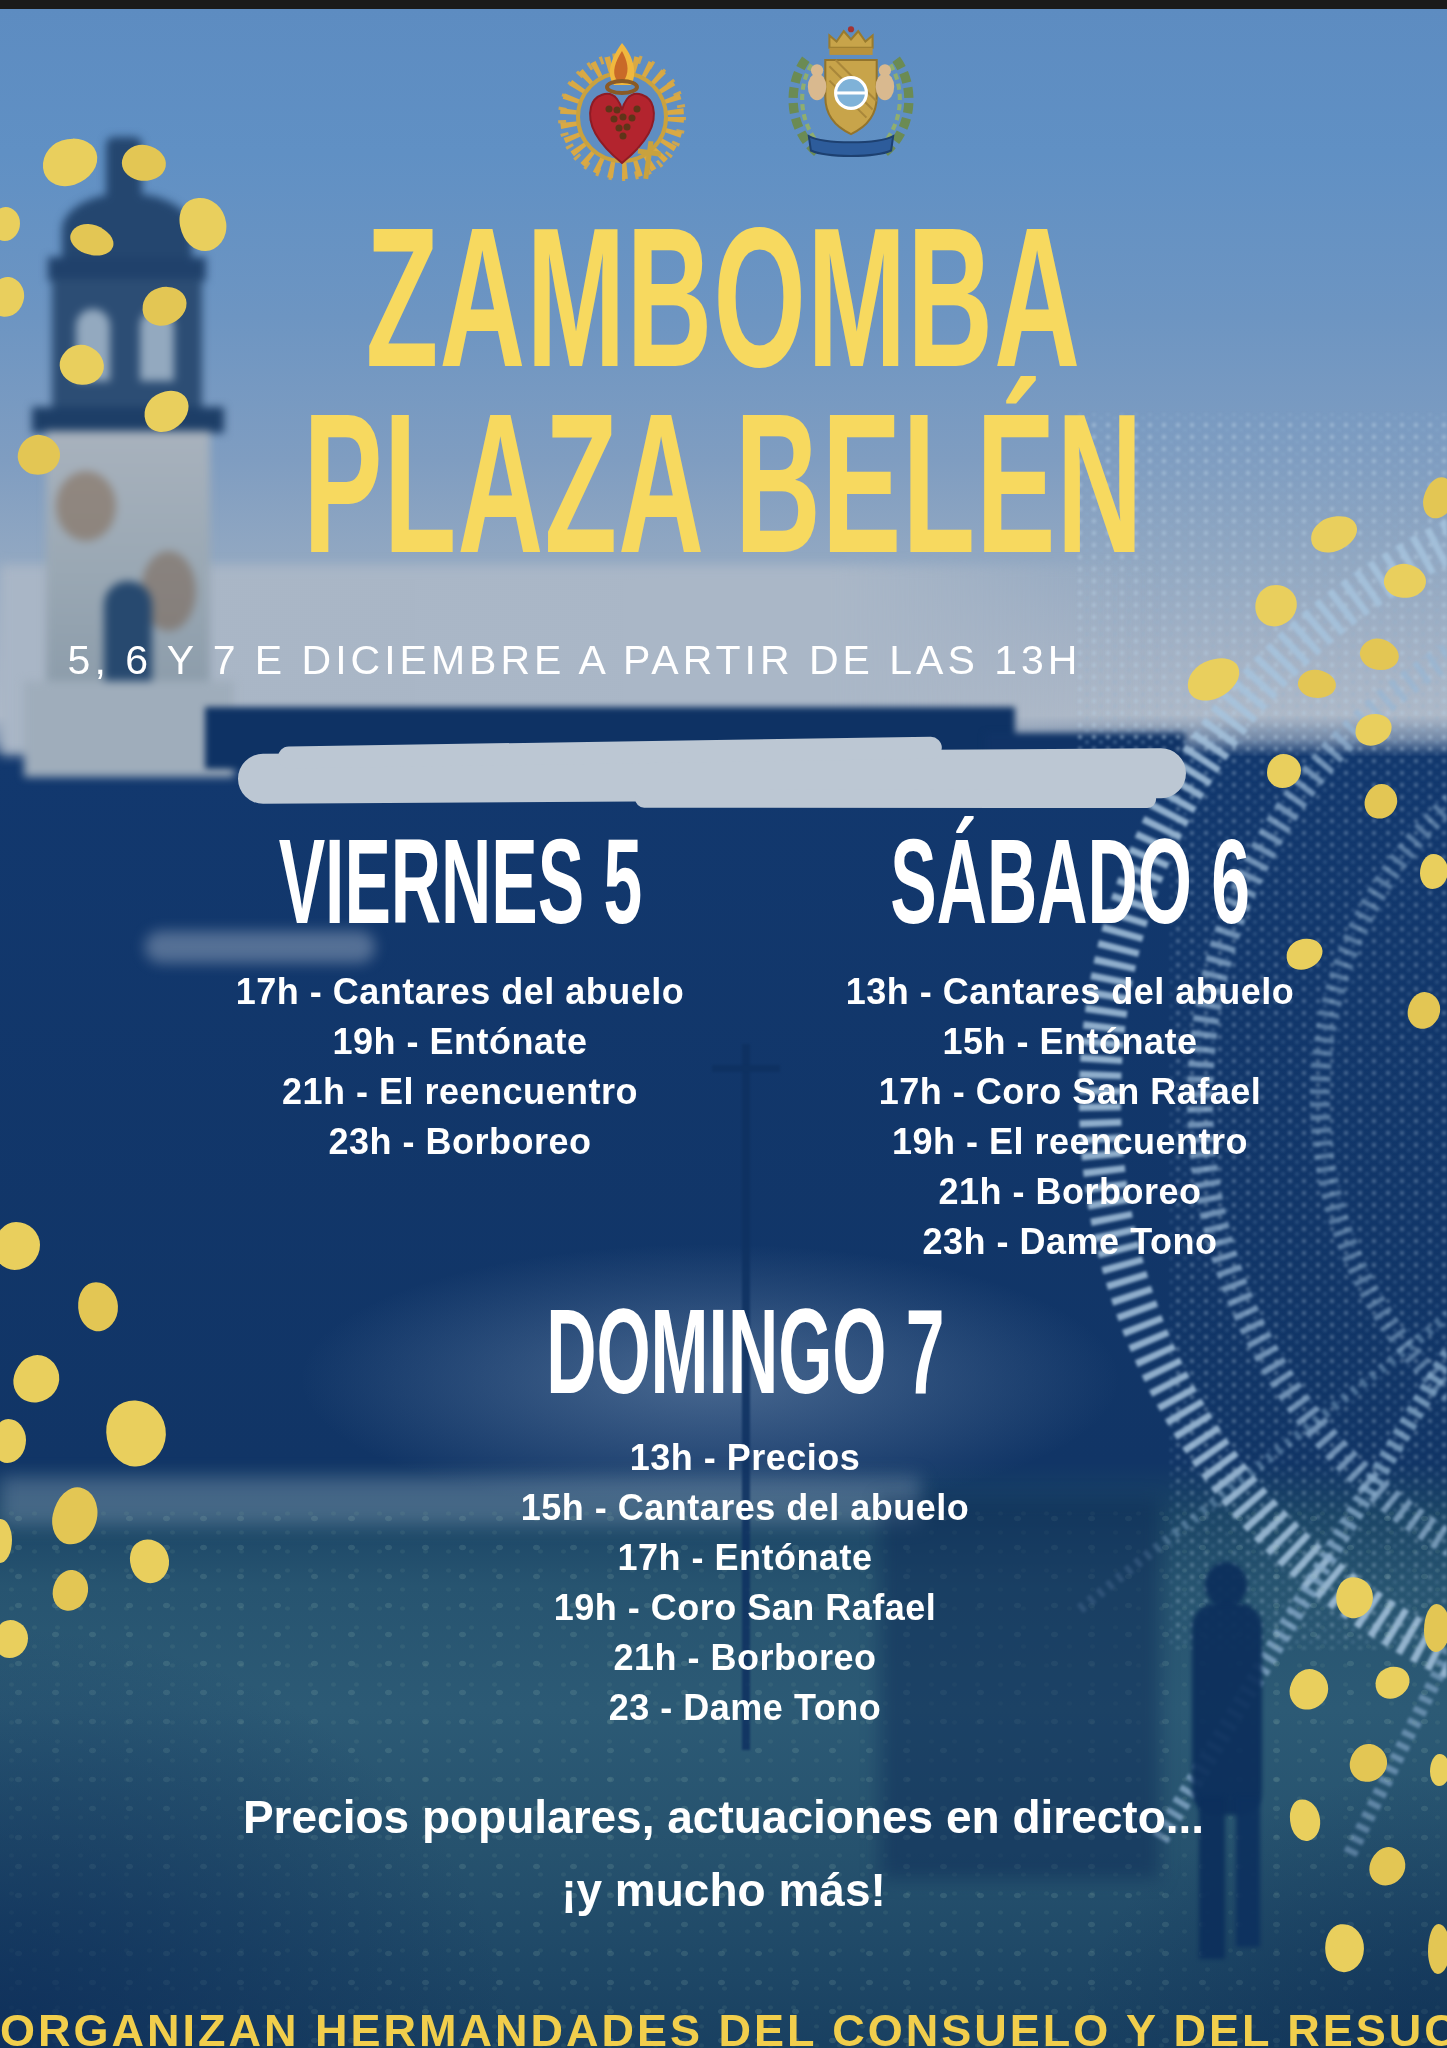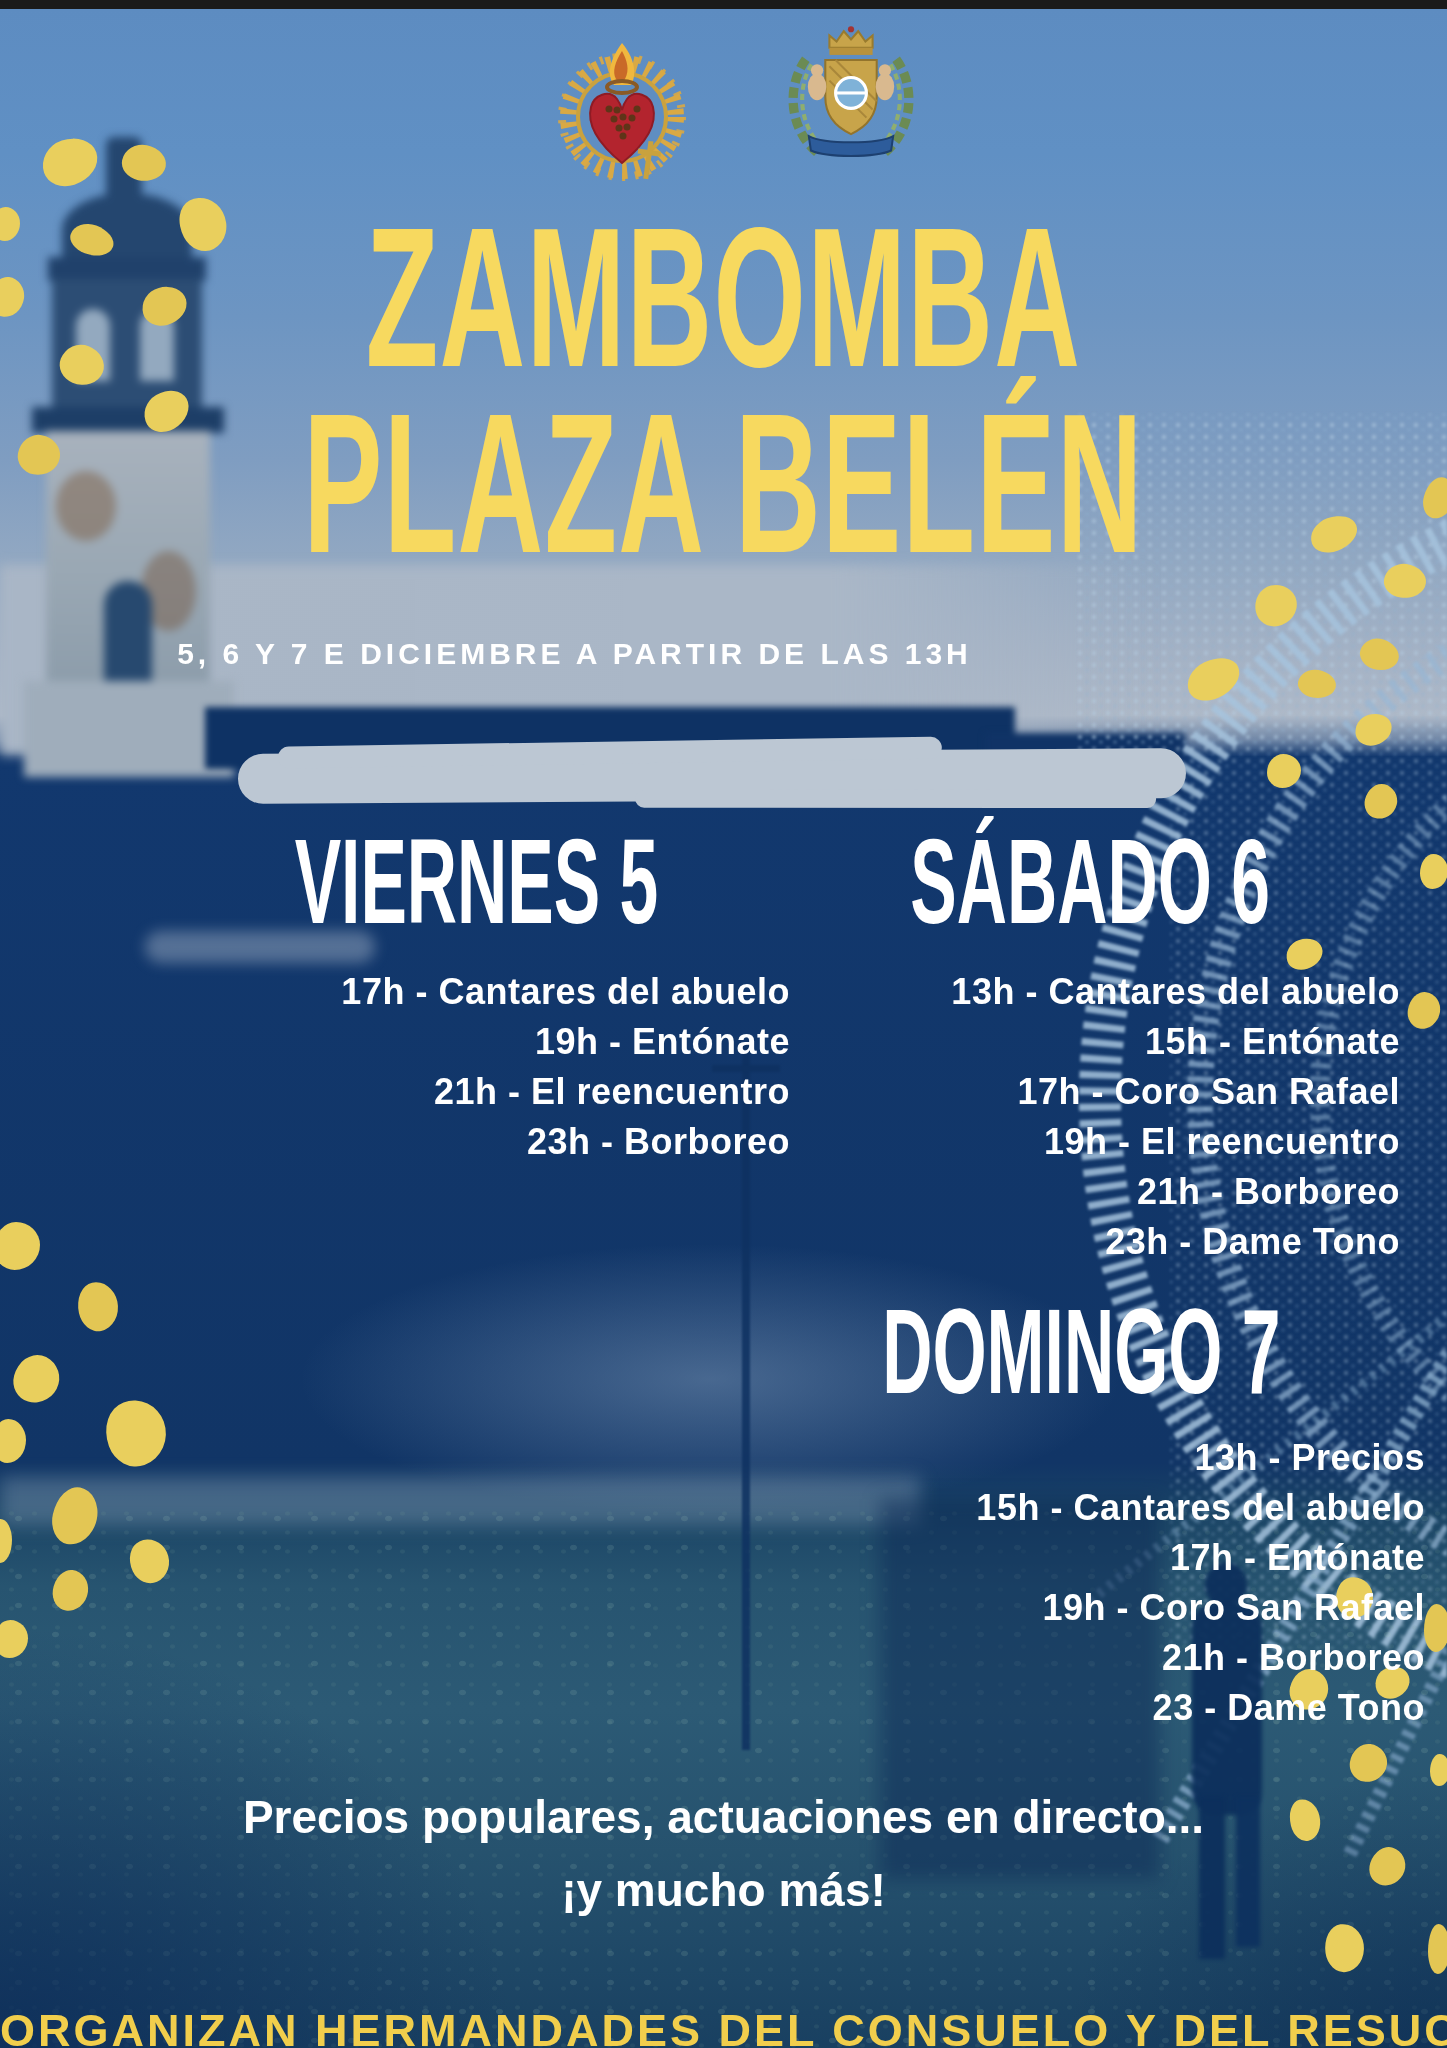--- a/index.html
+++ b/index.html
@@ -58,28 +58,28 @@
     border-radius:48% 52% 55% 45% / 55% 48% 52% 45%;}
   .dot.d2{background:#e3c654;}
   
   .heart-emblem{left:556px;top:20px;width:132px;height:172px;z-index:9;}
   .crest-emblem{left:778px;top:12px;width:146px;height:146px;z-index:9;}
   
   .title{left:0;top:196px;width:1447px;text-align:center;color:#f7d95f;z-index:10;}
   .title .line{display:block;font-size:198px;font-weight:bold;line-height:186px;
     transform:scaleX(.60);transform-origin:center;letter-spacing:2px;white-space:nowrap;}
   .subtitle{left:0;top:628px;width:1149px;text-align:center;color:#ffffff;
-    font-size:30px;font-weight:bold;letter-spacing:4px;z-index:10;white-space:nowrap;}
+    font-size:41px;font-weight:normal;letter-spacing:4px;z-index:10;white-space:nowrap;}
   .stroke{left:238px;top:742px;width:948px;height:50px;background:#bcc7d3;
     border-radius:26px;transform:rotate(-.35deg);z-index:7;}
   .stroke:before{content:"";position:absolute;left:40px;top:-10px;width:70%;height:22px;
     background:inherit;border-radius:12px;transform:rotate(-.5deg);}
   .stroke:after{content:"";position:absolute;right:30px;bottom:-8px;width:55%;height:18px;
     background:inherit;border-radius:10px;transform:rotate(.4deg);}
-  .day{z-index:10;color:#fff;text-align:right;}
+  .day{z-index:10;color:#fff;text-align:center;}
   .day-header span{display:inline-block;font-size:120px;font-weight:bold;line-height:120px;
     transform:scaleX(.58);transform-origin:center;white-space:nowrap;}
   .events{margin-top:26px;font-size:36px;font-weight:bold;letter-spacing:.5px;}
   .events .event{line-height:50px;white-space:nowrap;}
   .col-friday{left:130px;top:812px;width:660px;}
   .col-saturday{left:740px;top:812px;width:660px;}
   .col-sunday{left:65px;top:1282px;width:1360px;}
   .col-sunday .events{margin-top:22px;}
   .tagline{left:0;top:1782px;width:1447px;text-align:center;color:#fff;z-index:10;
     font-size:46px;font-weight:bold;}

